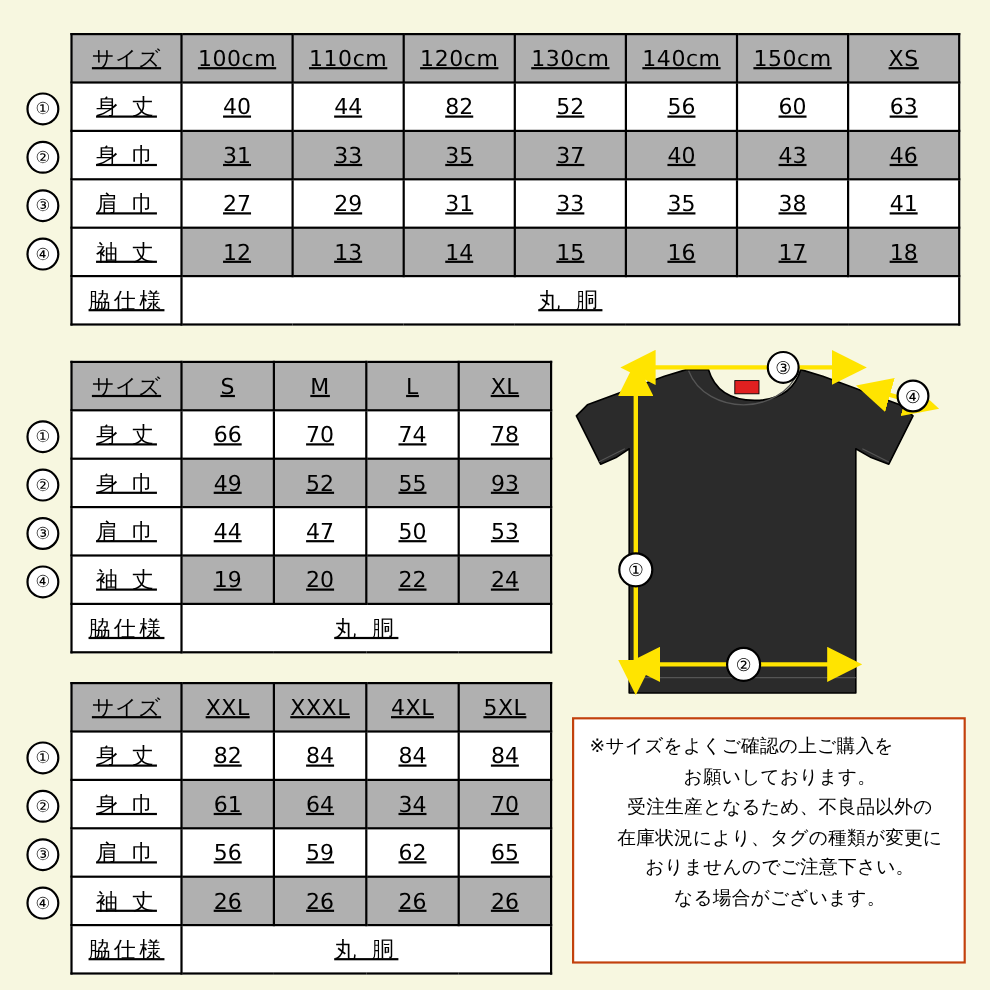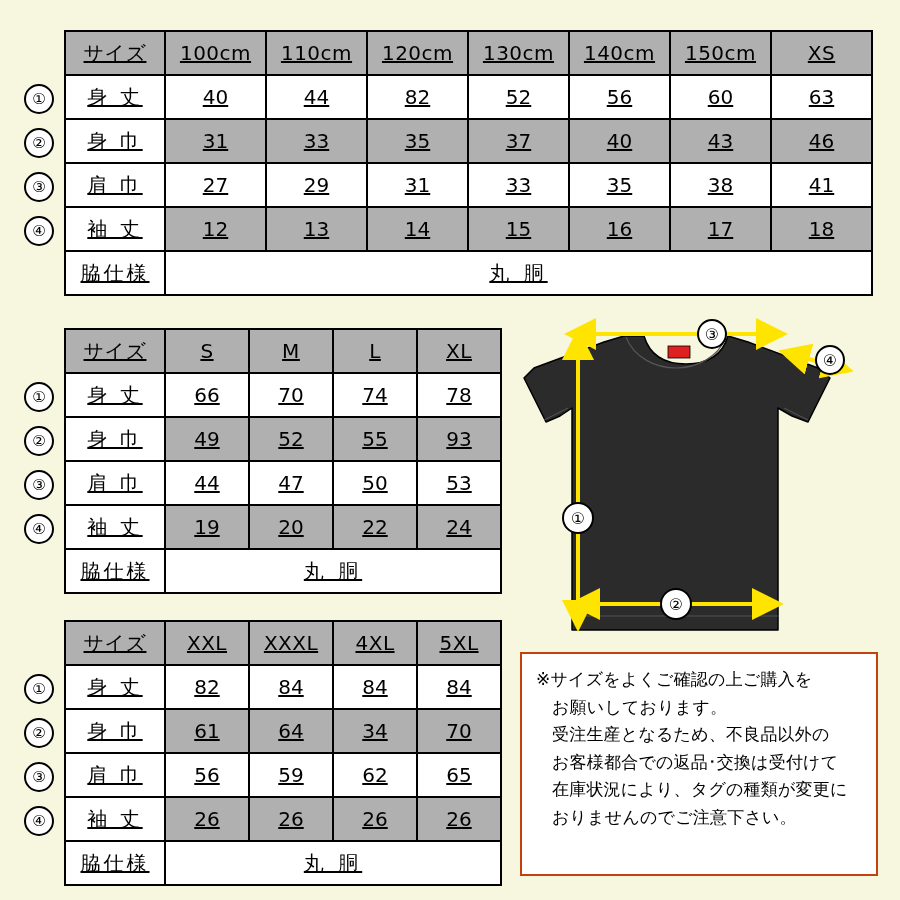--- a/index.html
+++ b/index.html
@@ -100,21 +100,21 @@
     height: 224px;
     background: #fff;
     border: 2px solid #c2410c;
     box-sizing: border-box;
     padding: 12px 10px 10px 14px;
     font-size: 17px;
     line-height: 1.62;
     letter-spacing: 0.2px;
   }
   #notice p { margin: 0; text-indent: 0; }
-  #notice p.ind { padding-left: 16px; }
+  #notice p.ind { padding-left: 16px; text-align: center; }
 </style>
 </head>
 <body>
 
 <div class="page">
 
   <div class="circle-col" style="top:30px;height:266px;">
     <div class="circ" style="top:54px;">①</div>
     <div class="circ" style="top:98px;">②</div>
     <div class="circ" style="top:142px;">③</div>
@@ -356,18 +356,18 @@
         <circle cx="160" cy="292" r="15" fill="#fff" stroke="#000" stroke-width="2"></circle>
         <text x="160" y="298" text-anchor="middle" font-size="16" font-family="DejaVu Sans, sans-serif" fill="#000" id="m2">②</text>
       </g>
     </svg>
   </div>
 
   <div id="notice">
     <p>※サイズをよくご確認の上ご購入を</p>
     <p class="ind">お願いしております。</p>
     <p class="ind">受注生産となるため、不良品以外の</p>
-    <p class="ind">お客様都合での返品･交換は受付けて</p>
     <p class="ind">在庫状況により、タグの種類が変更に</p>
     <p class="ind">おりませんのでご注意下さい。</p>
+    <p class="ind">なる場合がございます。</p>
   </div>
 
 </div>
 
 </body></html>

